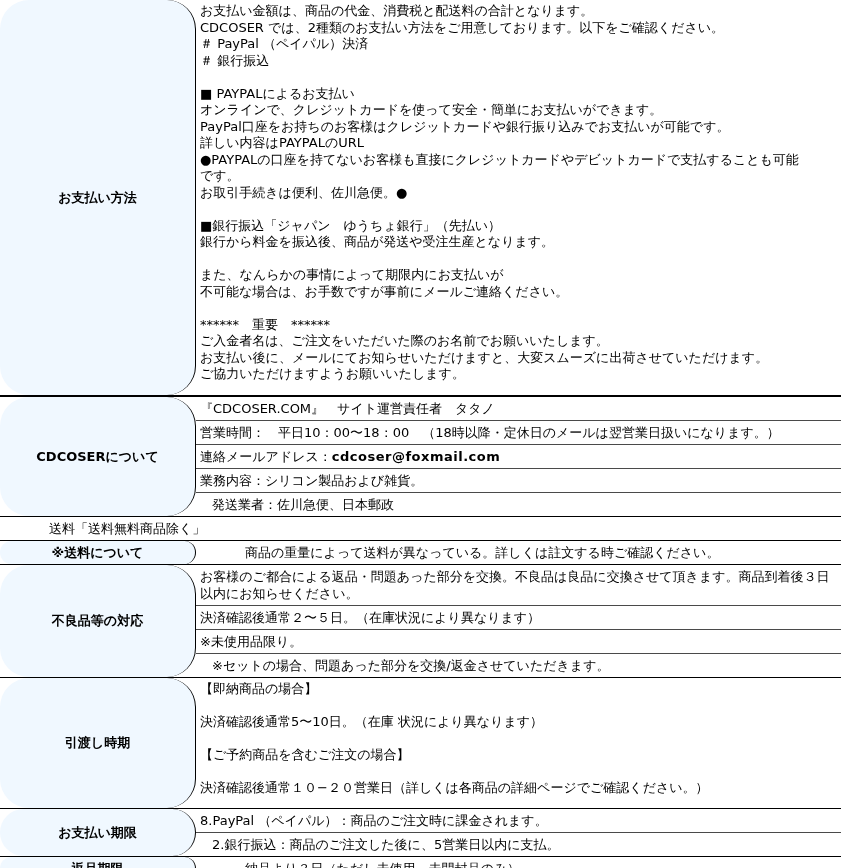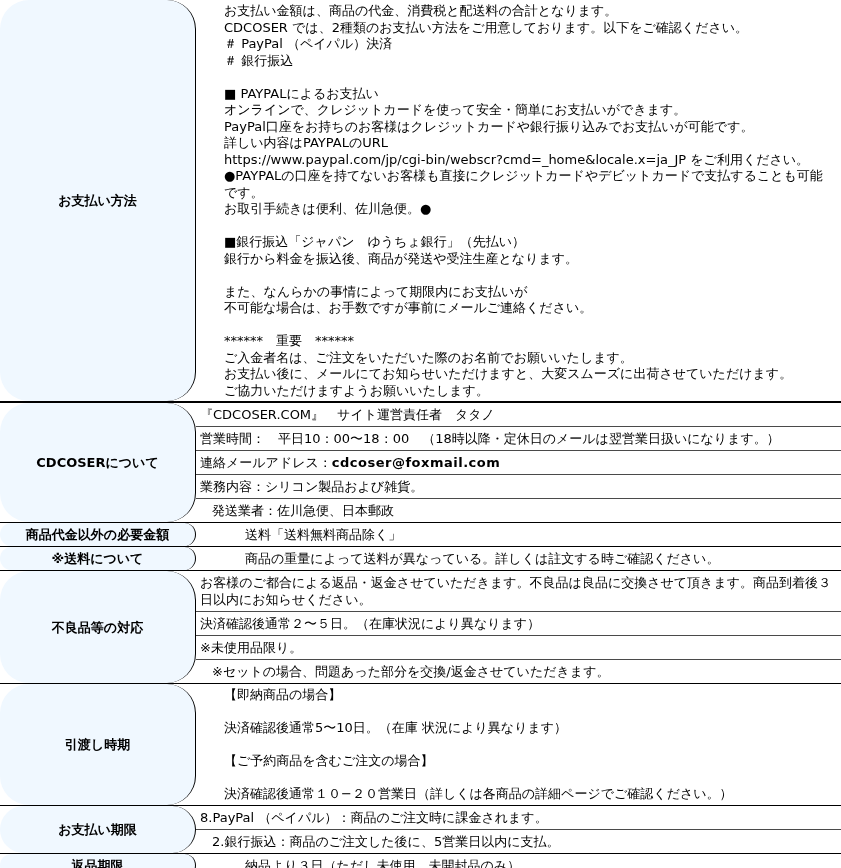--- a/index.html
+++ b/index.html
@@ -41,21 +41,21 @@
     font-weight:bold;
     padding:2px 6px;
     line-height:17px;
     border-radius:29px;
   }
   .content-cell{
     flex:1;
     min-width:0;
     background:var(--content-bg);
   }
-  .content-cell.lines{padding:3px 4px 2px 4px;margin-left:24px;}
+  .content-cell.lines{padding:3px 4px 12px 4px;}
   .line{
     min-height:16.5px;
     line-height:16.5px;
     white-space:pre-wrap;
     overflow-wrap:break-word;
   }
   .subrows .subrow{
     padding:3px 4px;
     line-height:17px;
     border-bottom:1px solid var(--sub-border);
@@ -75,21 +75,20 @@
     <div class="content-cell lines">
         <div class="line">お支払い金額は、商品の代金、消費税と配送料の合計となります。</div>
         <div class="line">CDCOSER では、2種類のお支払い方法をご用意しております。以下をご確認ください。</div>
         <div class="line">＃ PayPal （ペイパル）決済</div>
         <div class="line">＃ 銀行振込</div>
         <div class="line"></div>
         <div class="line">■ PAYPALによるお支払い</div>
         <div class="line">オンラインで、クレジットカードを使って安全・簡単にお支払いができます。</div>
         <div class="line">PayPal口座をお持ちのお客様はクレジットカードや銀行振り込みでお支払いが可能です。</div>
         <div class="line">詳しい内容はPAYPALのURL</div>
-        <div class="line">https://www.paypal.com/jp/cgi-bin/webscr?cmd=_home&amp;locale.x=ja_JP をご利用ください。</div>
         <div class="line">●PAYPALの口座を持てないお客様も直接にクレジットカードやデビットカードで支払することも可能</div>
         <div class="line">です。</div>
         <div class="line">お取引手続きは便利、佐川急便。●</div>
         <div class="line"></div>
         <div class="line">■銀行振込「ジャパン　ゆうちょ銀行」（先払い）</div>
         <div class="line">銀行から料金を振込後、商品が発送や受注生産となります。</div>
         <div class="line"></div>
         <div class="line">また、なんらかの事情によって期限内にお支払いが</div>
         <div class="line">不可能な場合は、お手数ですが事前にメールご連絡ください。</div>
         <div class="line"></div>
@@ -105,33 +104,32 @@
     <div class="content-cell subrows">
       <div class="subrow">『CDCOSER.COM』　サイト運営責任者　タタノ</div>
       <div class="subrow">営業時間：　平日10：00〜18：00　（18時以降・定休日のメールは翌営業日扱いになります。）</div>
       <div class="subrow"><span>連絡メールアドレス：</span><span class="bold-email">cdcoser@foxmail.com</span></div>
       <div class="subrow">業務内容：シリコン製品および雑貨。</div>
       <div class="subrow">発送業者：佐川急便、日本郵政</div>
     </div>
   </div>
 
   <div class="row">
-    <div class="label-cell">商品代金以外の必要金額</div>
     <div class="content-cell single">送料「送料無料商品除く」</div>
   </div>
 
   <div class="row">
     <div class="label-cell">※送料について</div>
     <div class="content-cell single">商品の重量によって送料が異なっている。詳しくは註文する時ご確認ください。</div>
   </div>
 
   <div class="row">
     <div class="label-cell">不良品等の対応</div>
     <div class="content-cell subrows">
-        <div class="subrow">お客様のご都合による返品・返金させていただきます。不良品は良品に交換させて頂きます。商品到着後３日以内にお知らせください。</div>
+        <div class="subrow">お客様のご都合による返品・問題あった部分を交換。不良品は良品に交換させて頂きます。商品到着後３日以内にお知らせください。</div>
         <div class="subrow">決済確認後通常２〜５日。（在庫状況により異なります）</div>
         <div class="subrow">※未使用品限り。</div>
         <div class="subrow">※セットの場合、問題あった部分を交換/返金させていただきます。</div>
       </div>
   </div>
 
   <div class="row">
     <div class="label-cell">引渡し時期</div>
     <div class="content-cell lines">
         <div class="line">【即納商品の場合】</div>

